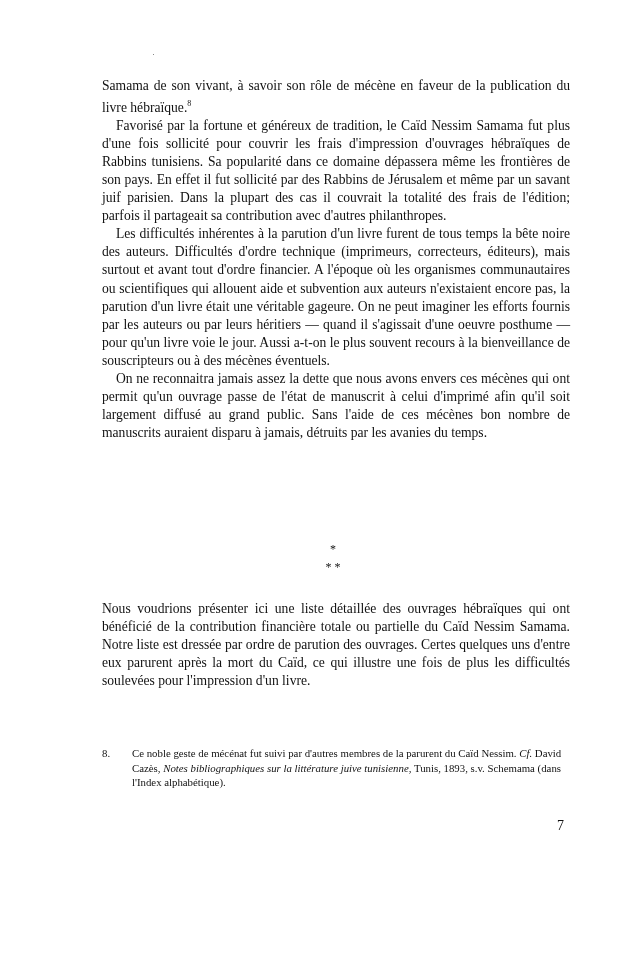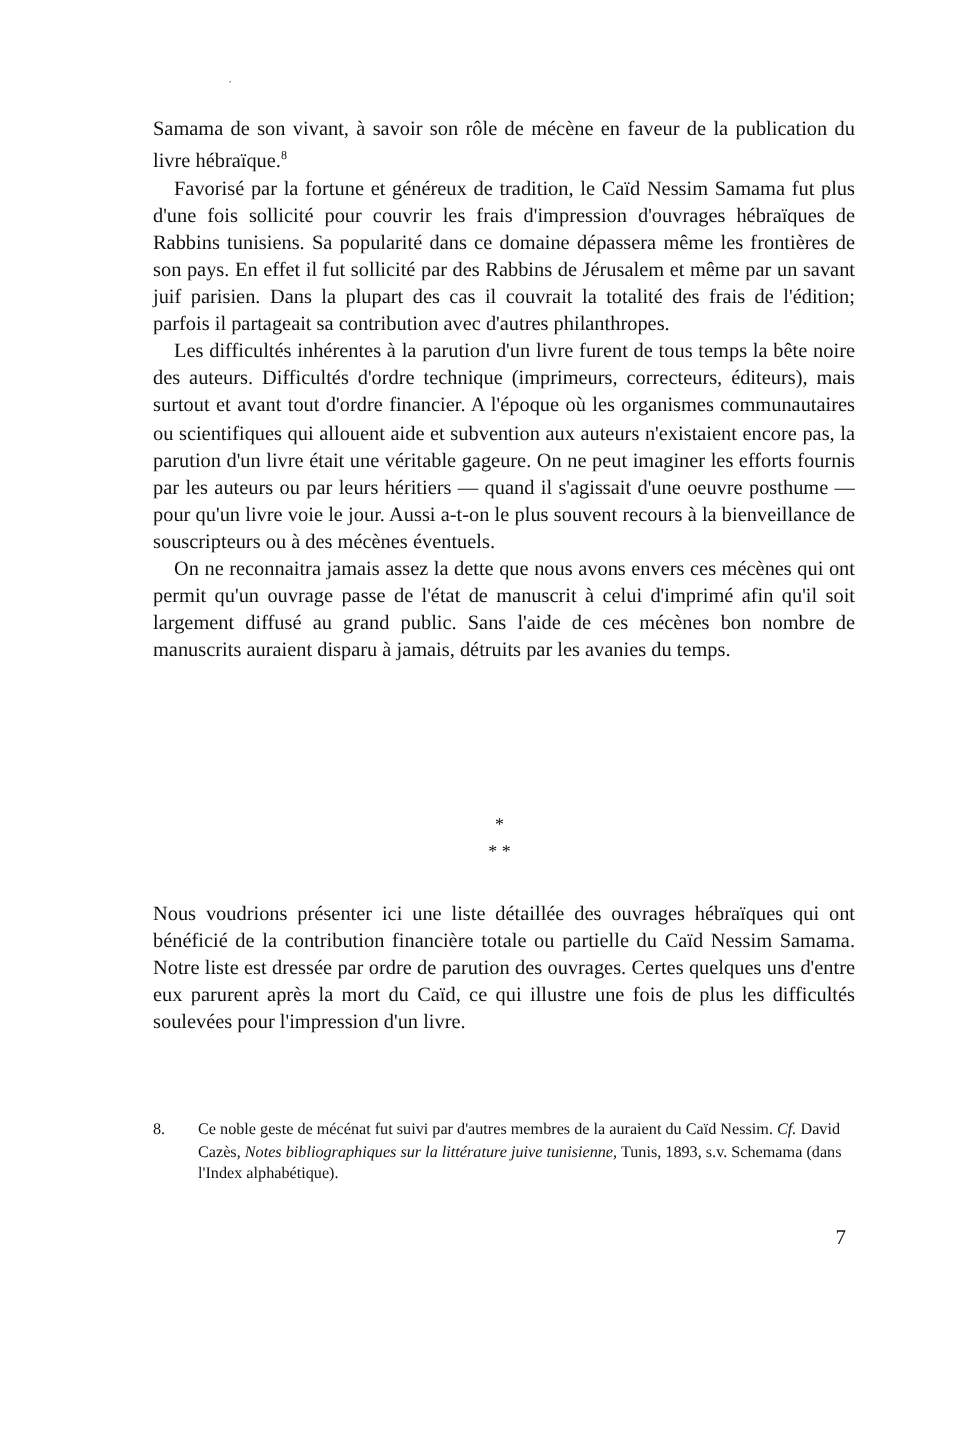--- a/index.html
+++ b/index.html
@@ -36,21 +36,21 @@
   <div class="stars" id="stars1">*</div>
   <div class="stars" id="stars2">* *</div>
 
   <div class="body-text" style="top:596px;">
     <p>Nous voudrions présenter ici une liste détaillée des ouvrages hébraïques qui ont bénéficié de la contribution financière totale ou partielle du Caïd Nessim Samama. Notre liste est dressée par ordre de parution des ouvrages. Certes quelques uns d'entre eux parurent après la mort du Caïd, ce qui illustre une fois de plus les difficultés soulevées pour l'impression d'un livre.</p>
   </div>
 
   <div class="fn">
     <span class="num">8.</span>
     <span class="fntext">
-      <span>Ce noble geste de mécénat fut suivi par d'autres membres de la auraient du Caïd Nessim.</span>
+      <span>Ce noble geste de mécénat fut suivi par d'autres membres de la parurent du Caïd Nessim.</span>
       <i>Cf.</i>
       <span>David Cazès,</span>
       <i>Notes bibliographiques sur la littérature juive tunisienne,</i>
       <span>Tunis, 1893, s.v. Schemama (dans l'Index alphabétique).</span>
     </span>
   </div>
 
   <div class="pagenum">7</div>
 </div>
 

